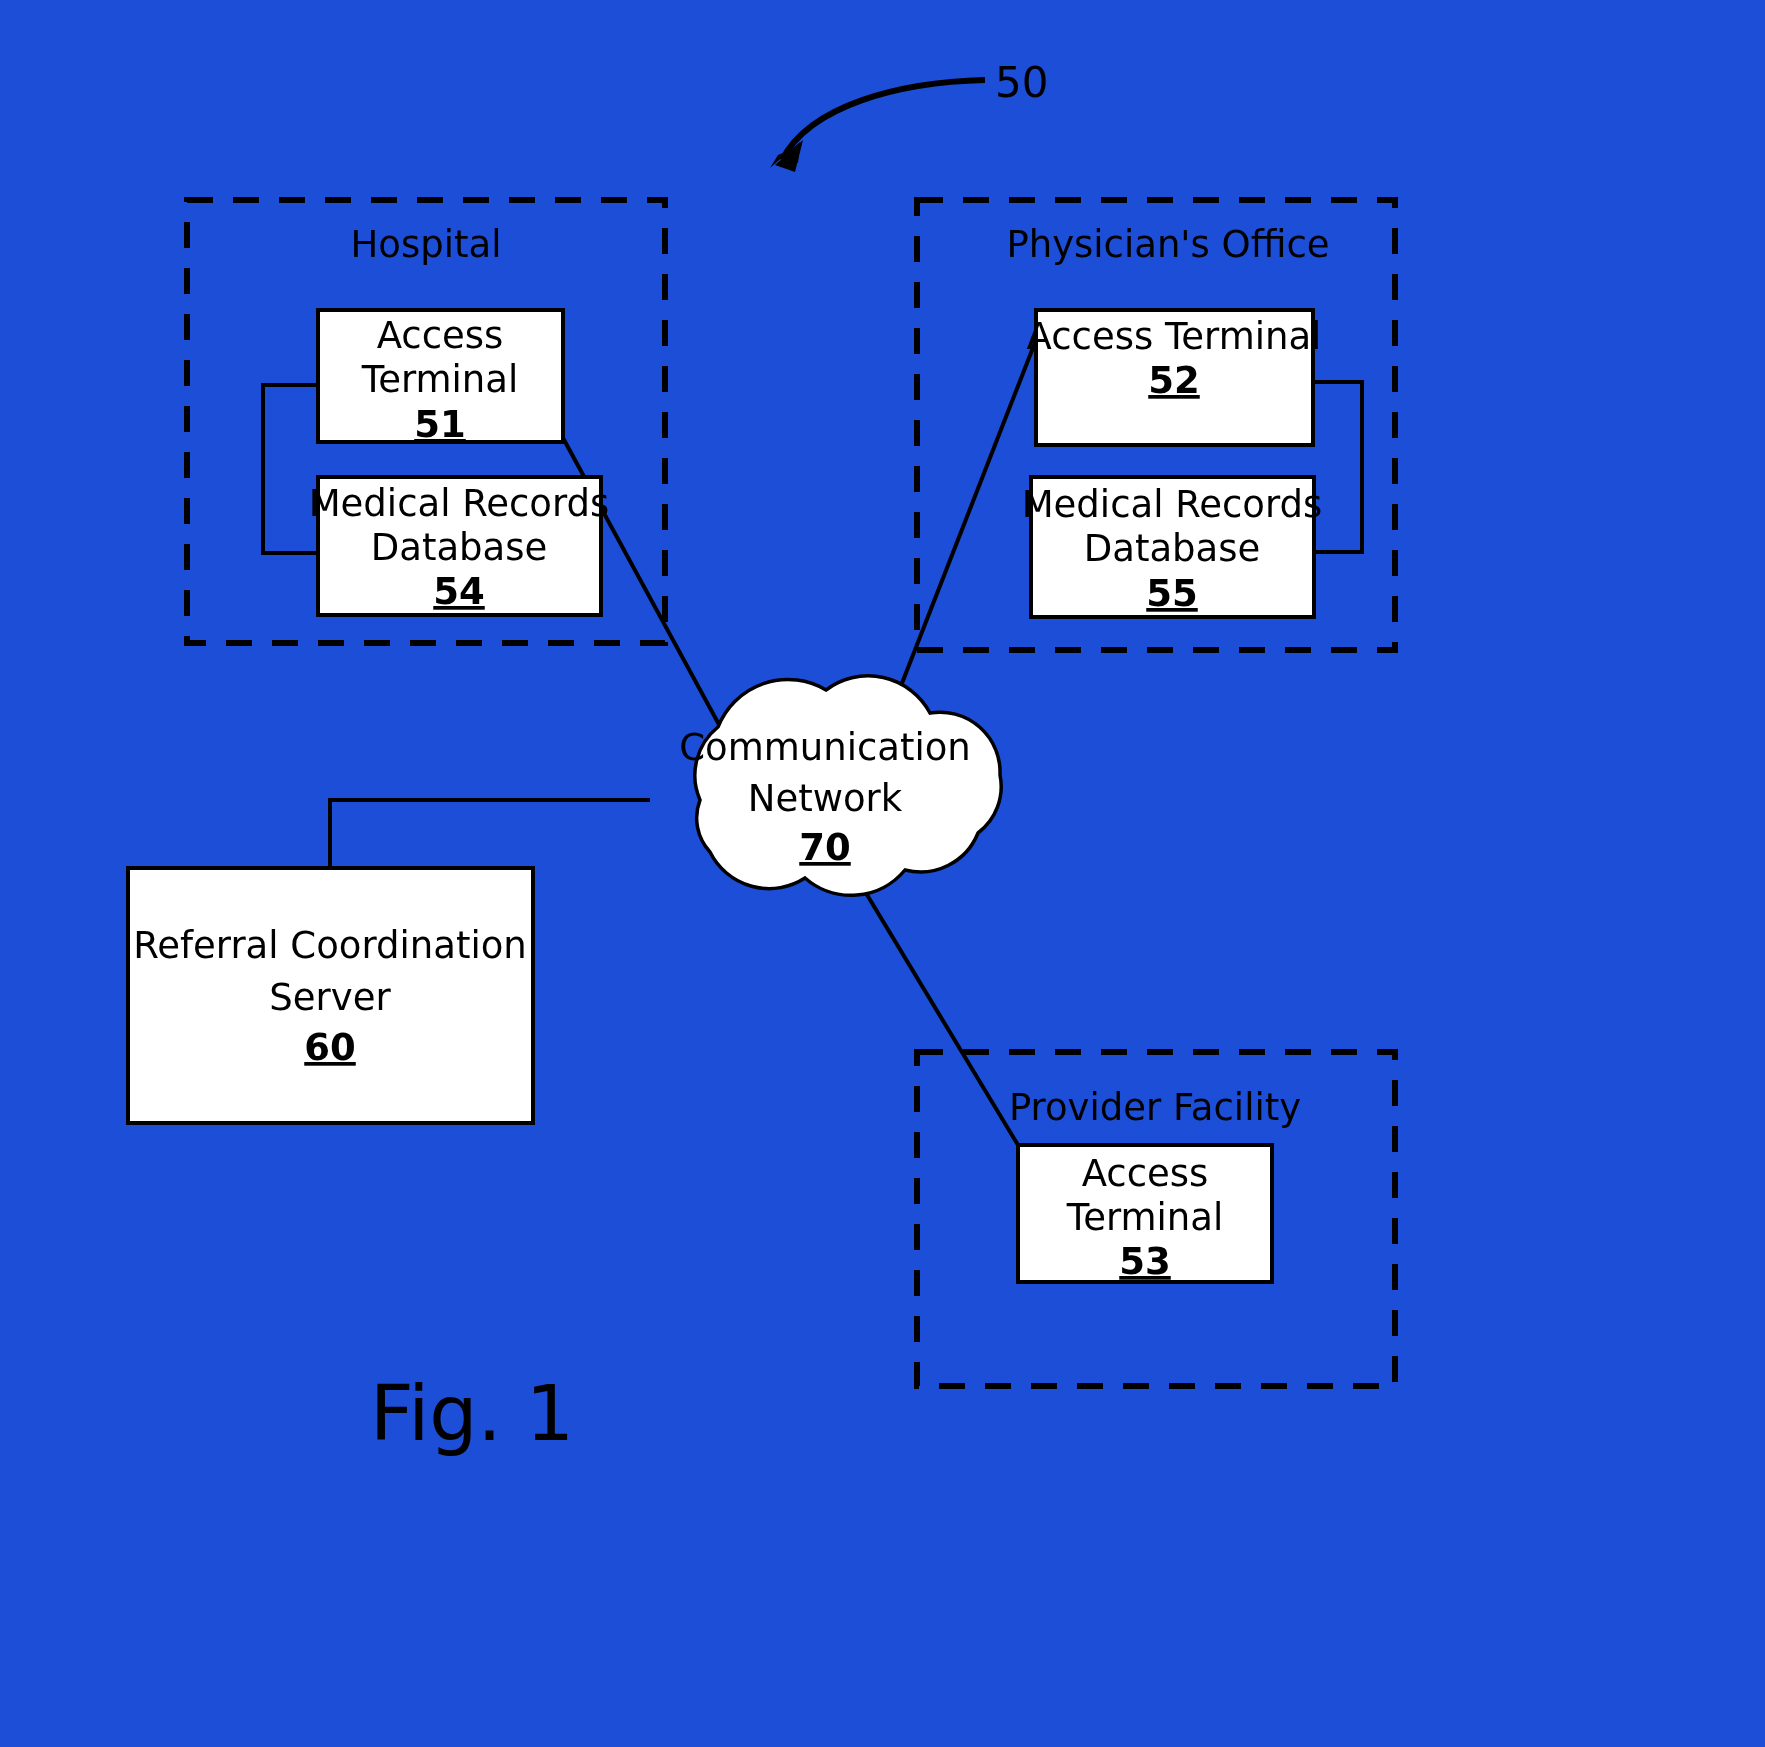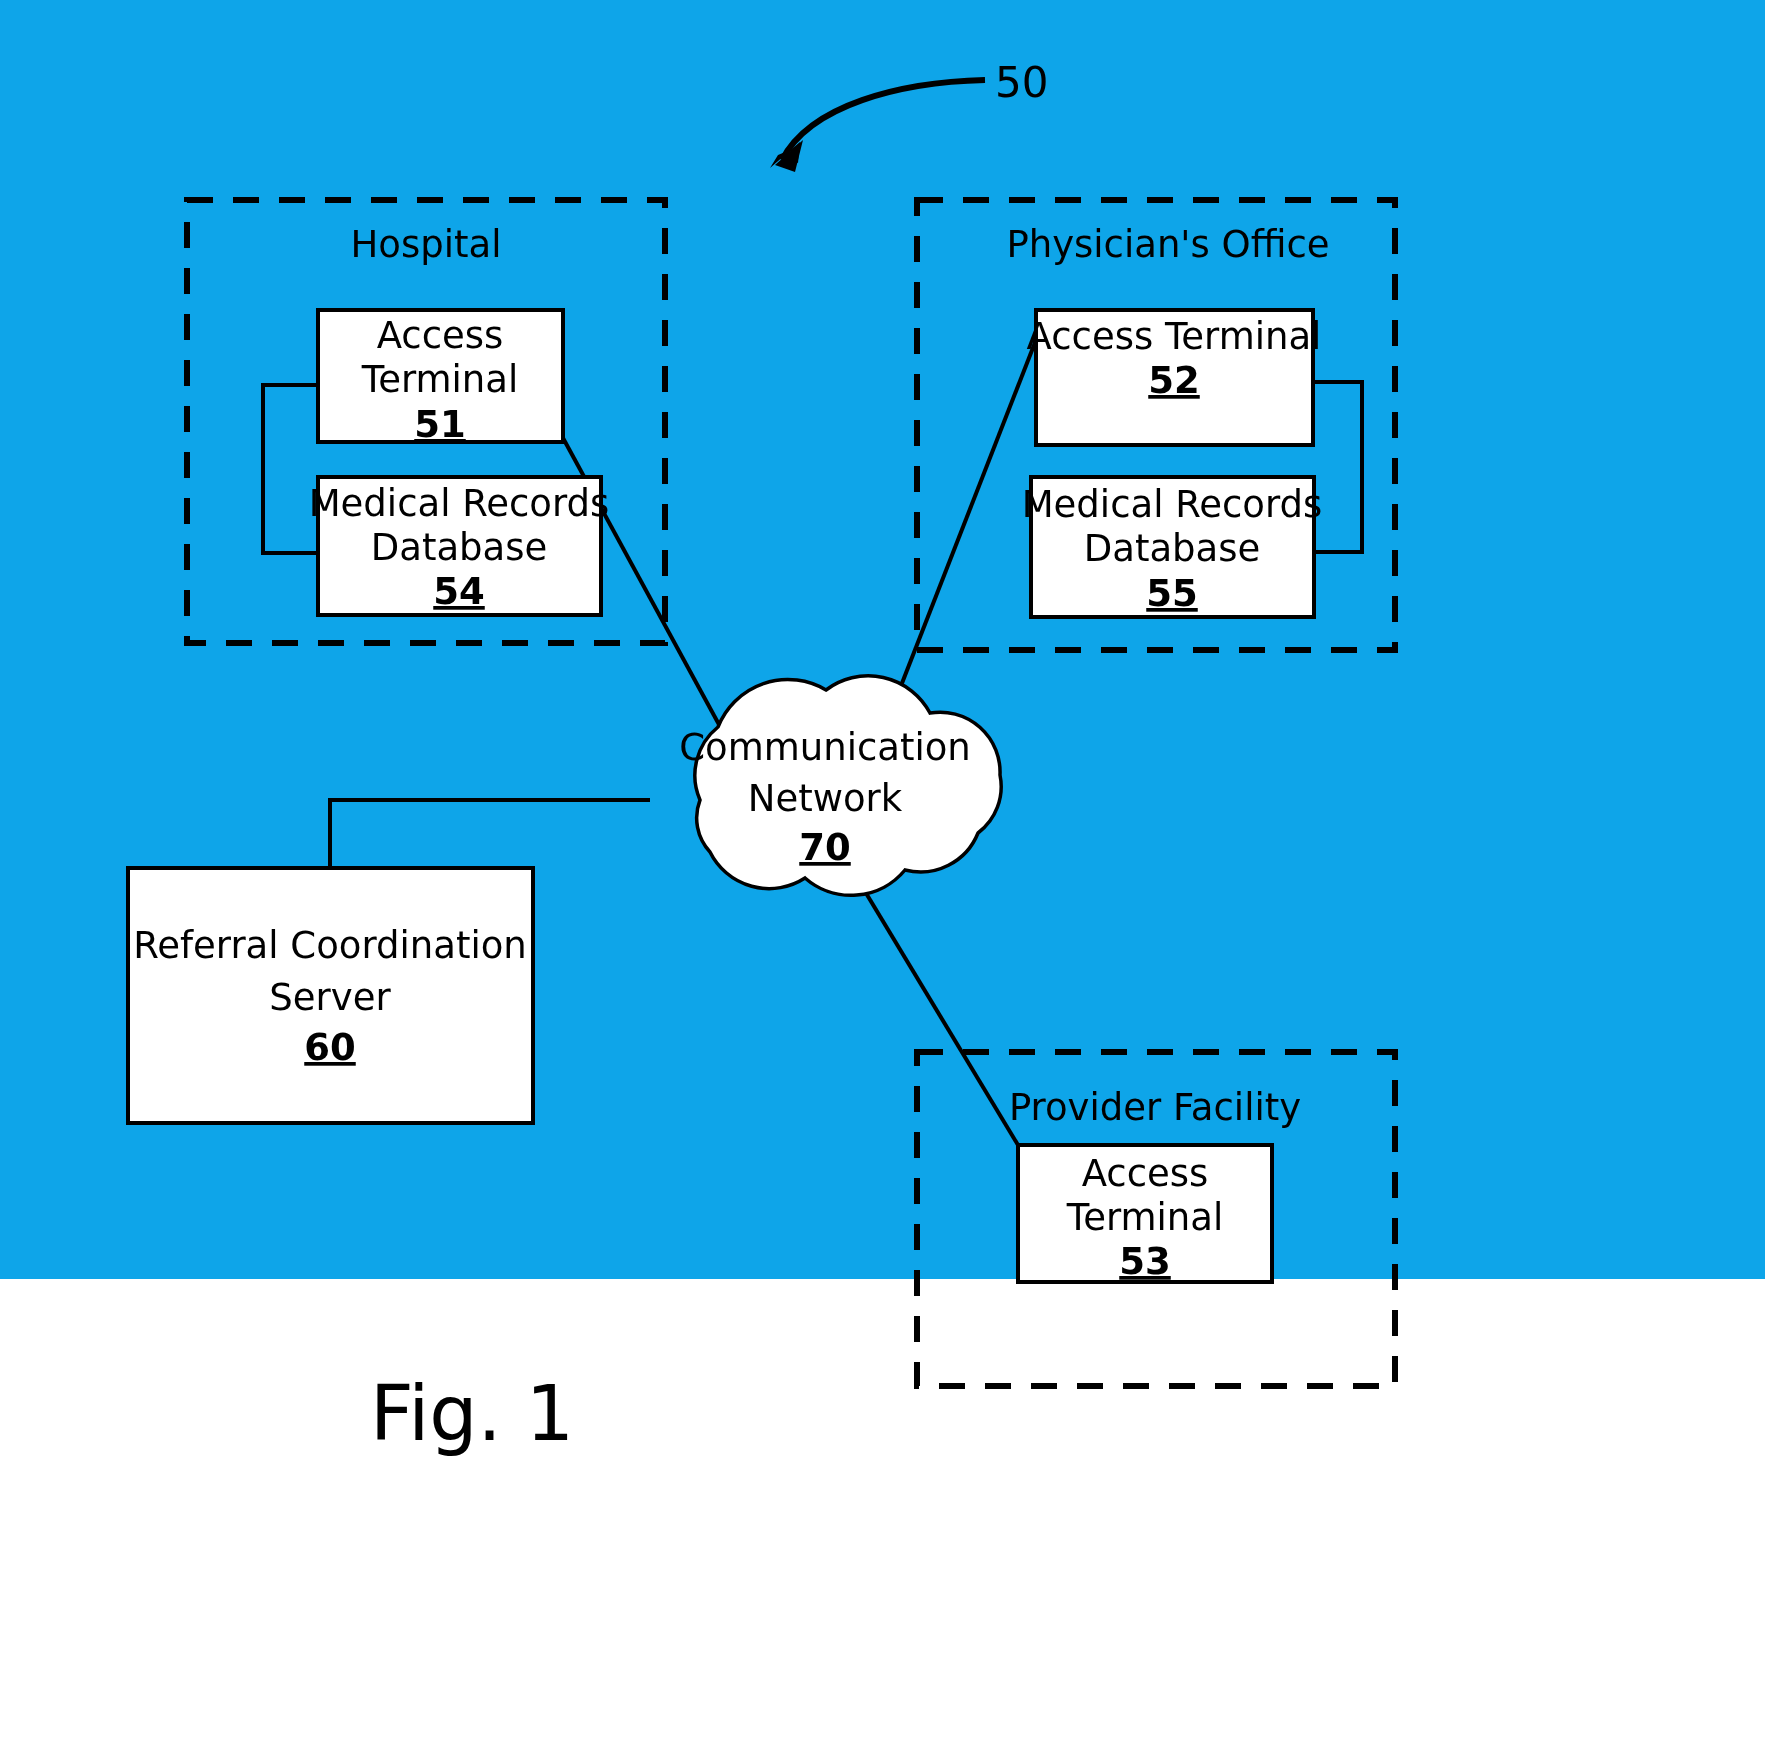--- a/index.html
+++ b/index.html
@@ -10,22 +10,22 @@
   body {
     width: 1765px;
     height: 1747px;
     font-family: "DejaVu Sans", sans-serif;
     color: #000000;
     overflow: hidden;
   }
   #figure-root {
     position: relative;
     width: 1765px;
-    height: 1279px;
-    background: #0ea5e9;
+    height: 1747px;
+    background: #1d4ed8;
   }
   svg.diagram {
     position: absolute;
     top: 0;
     left: 0;
     width: 1765px;
     height: 1747px;
     display: block;
   }
   .box-label, .group-label, .ref-num, .fig-caption, .sys-ref {

